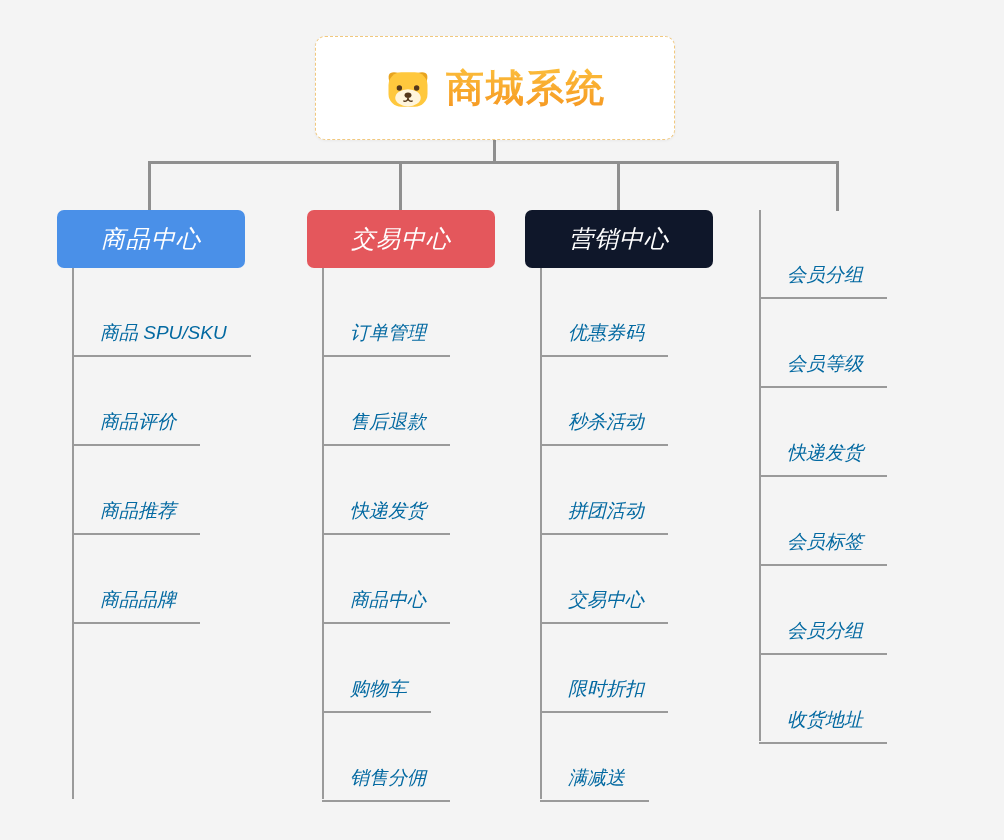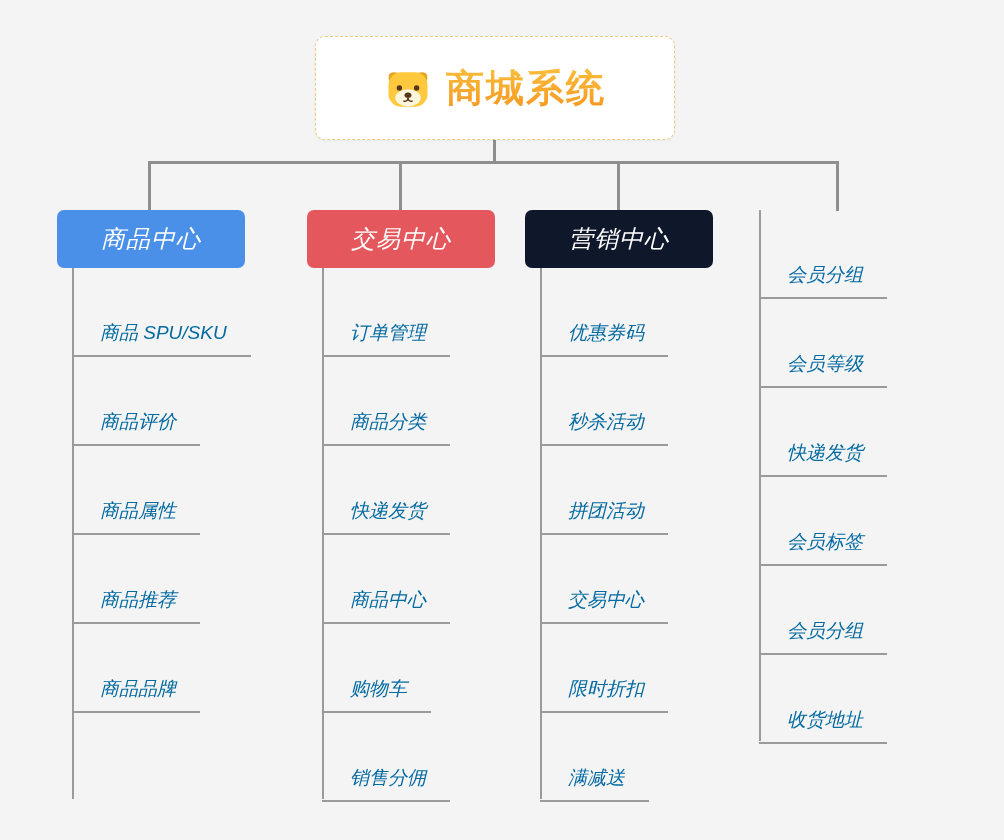--- a/index.html
+++ b/index.html
@@ -82,39 +82,36 @@
         <div class="branch-head" style="background: rgb(74, 144, 232);">商品中心</div>
         <div class="children">
           <div class="spine"></div>
           <div class="child">
             <div class="child-label">商品 SPU/SKU</div>
           </div>
           <div class="child">
             <div class="child-label">商品评价</div>
           </div>
           <div class="child">
-            <div class="child-label">商品属性</div>
-          </div>
-          <div class="child">
             <div class="child-label">商品推荐</div>
           </div>
           <div class="child">
             <div class="child-label">商品品牌</div>
           </div>
         </div>
       </div>
       <div class="branch branch-1">
         <div class="branch-head" style="background: rgb(228, 87, 92);">交易中心</div>
         <div class="children">
           <div class="spine"></div>
           <div class="child">
             <div class="child-label">订单管理</div>
           </div>
           <div class="child">
-            <div class="child-label">商品分类</div>
+            <div class="child-label">售后退款</div>
           </div>
           <div class="child">
             <div class="child-label">快递发货</div>
           </div>
           <div class="child">
             <div class="child-label">商品中心</div>
           </div>
           <div class="child">
             <div class="child-label">购物车</div>
           </div>

